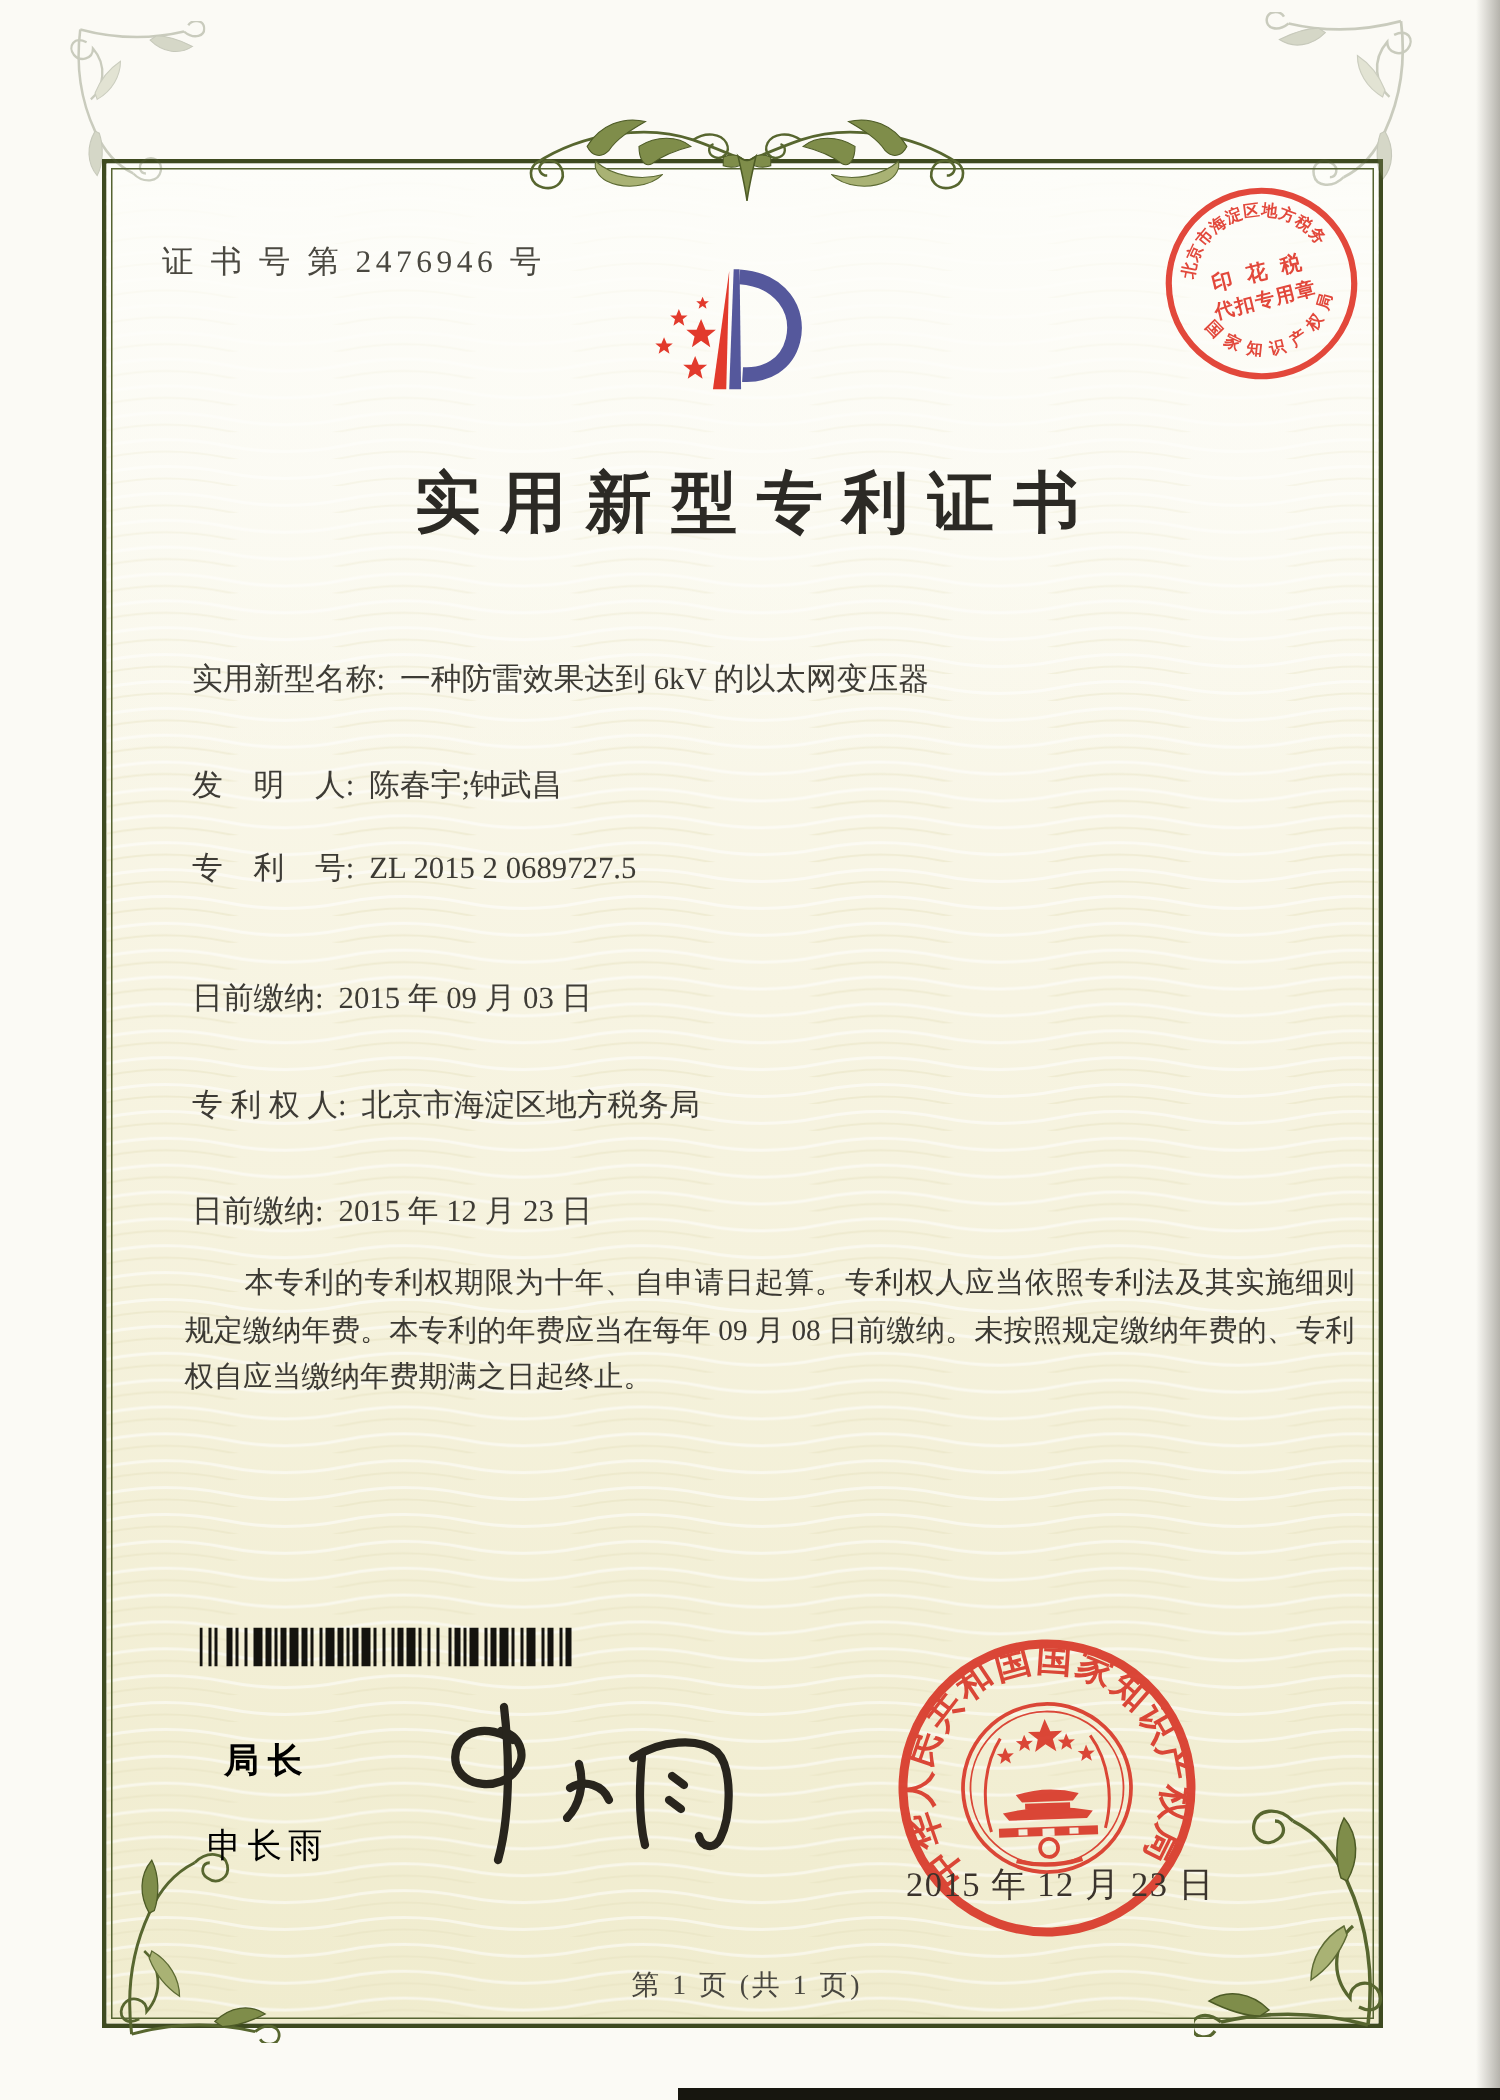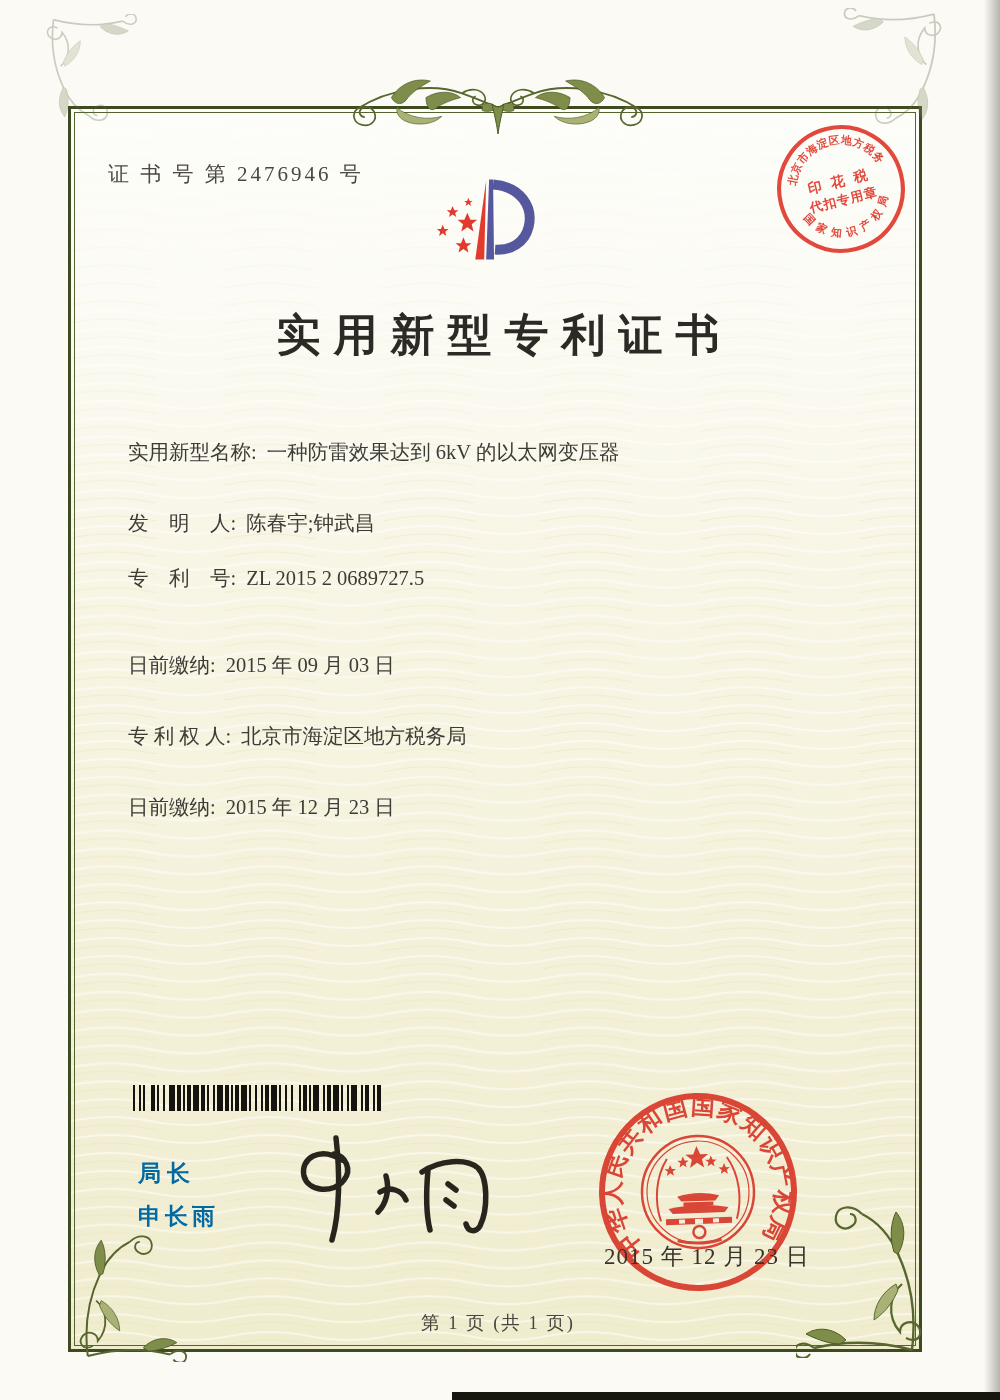--- a/index.html
+++ b/index.html
@@ -46,23 +46,23 @@
 
   
   .body-text {
     left:123px; top:840px; width:780px; z-index:5;
     font-size:19.5px; line-height:31.5px; color:#3b3933;
   }
   .body-text p { text-align:justify; text-indent:2.05em; }
 
   
   .barcode { left:133px; top:1085px; height:26px; z-index:5; overflow:hidden; }
-  .director { left:138px; top:1158px; z-index:5; font-family:"Liberation Sans","DejaVu Sans",sans-serif; color:#0369a1; }
+  .director { left:138px; top:1158px; z-index:5; font-family:"Liberation Sans","DejaVu Sans",sans-serif; color:#000000;text-align:center; }
   .director .line1 { font-size:23px; font-weight:600; letter-spacing:6px; }
-  .director .line2 { font-size:23px; font-weight:700; letter-spacing:4px; margin-top:12px; }
+  .director .line2 { font-size:23px; font-weight:400; letter-spacing:4px; margin-top:26px; }
   .signature-svg { left:290px; top:1132px; z-index:6; }
   .seal-svg { left:598px; top:1092px; z-index:6; opacity:.93; transform:rotate(-2deg); }
   .seal-date {
     left:604px; top:1241px; width:200px; z-index:7;
     font-size:23px; color:#3a332c; letter-spacing:1px; white-space:nowrap;
   }
   .footer {
     left:68px; top:1310px; width:860px; z-index:5;
     text-align:center; font-size:18.5px; color:#48463f; letter-spacing:2px;
   }
@@ -201,20 +201,21 @@
   <span>日前缴纳:</span><span class="val">2015 年 09 月 03 日</span>
 </div>
 <div class="abs field-row" style="top:722px">
   <span>专 利 权 人:</span><span class="val">北京市海淀区地方税务局</span>
 </div>
 <div class="abs field-row" style="top:793px">
   <span>日前缴纳:</span><span class="val">2015 年 12 月 23 日</span>
 </div>
 
 <div class="abs body-text">
+  <p>本专利的专利权期限为十年、自申请日起算。专利权人应当依照专利法及其实施细则规定缴纳年费。本专利的年费应当在每年 09 月 08 日前缴纳。未按照规定缴纳年费的、专利权自应当缴纳年费期满之日起终止。</p>
 </div>
 
 <div class="abs barcode" style="width: 250px;">
     <div style="position:absolute;left:0px;top:0;width:2px;height:100%;background:#14130e"></div>
     <div style="position:absolute;left:6px;top:0;width:2px;height:100%;background:#14130e"></div>
     <div style="position:absolute;left:10px;top:0;width:2px;height:100%;background:#14130e"></div>
     <div style="position:absolute;left:18px;top:0;width:4px;height:100%;background:#14130e"></div>
     <div style="position:absolute;left:24px;top:0;width:2px;height:100%;background:#14130e"></div>
     <div style="position:absolute;left:30px;top:0;width:2px;height:100%;background:#14130e"></div>
     <div style="position:absolute;left:36px;top:0;width:6px;height:100%;background:#14130e"></div>

